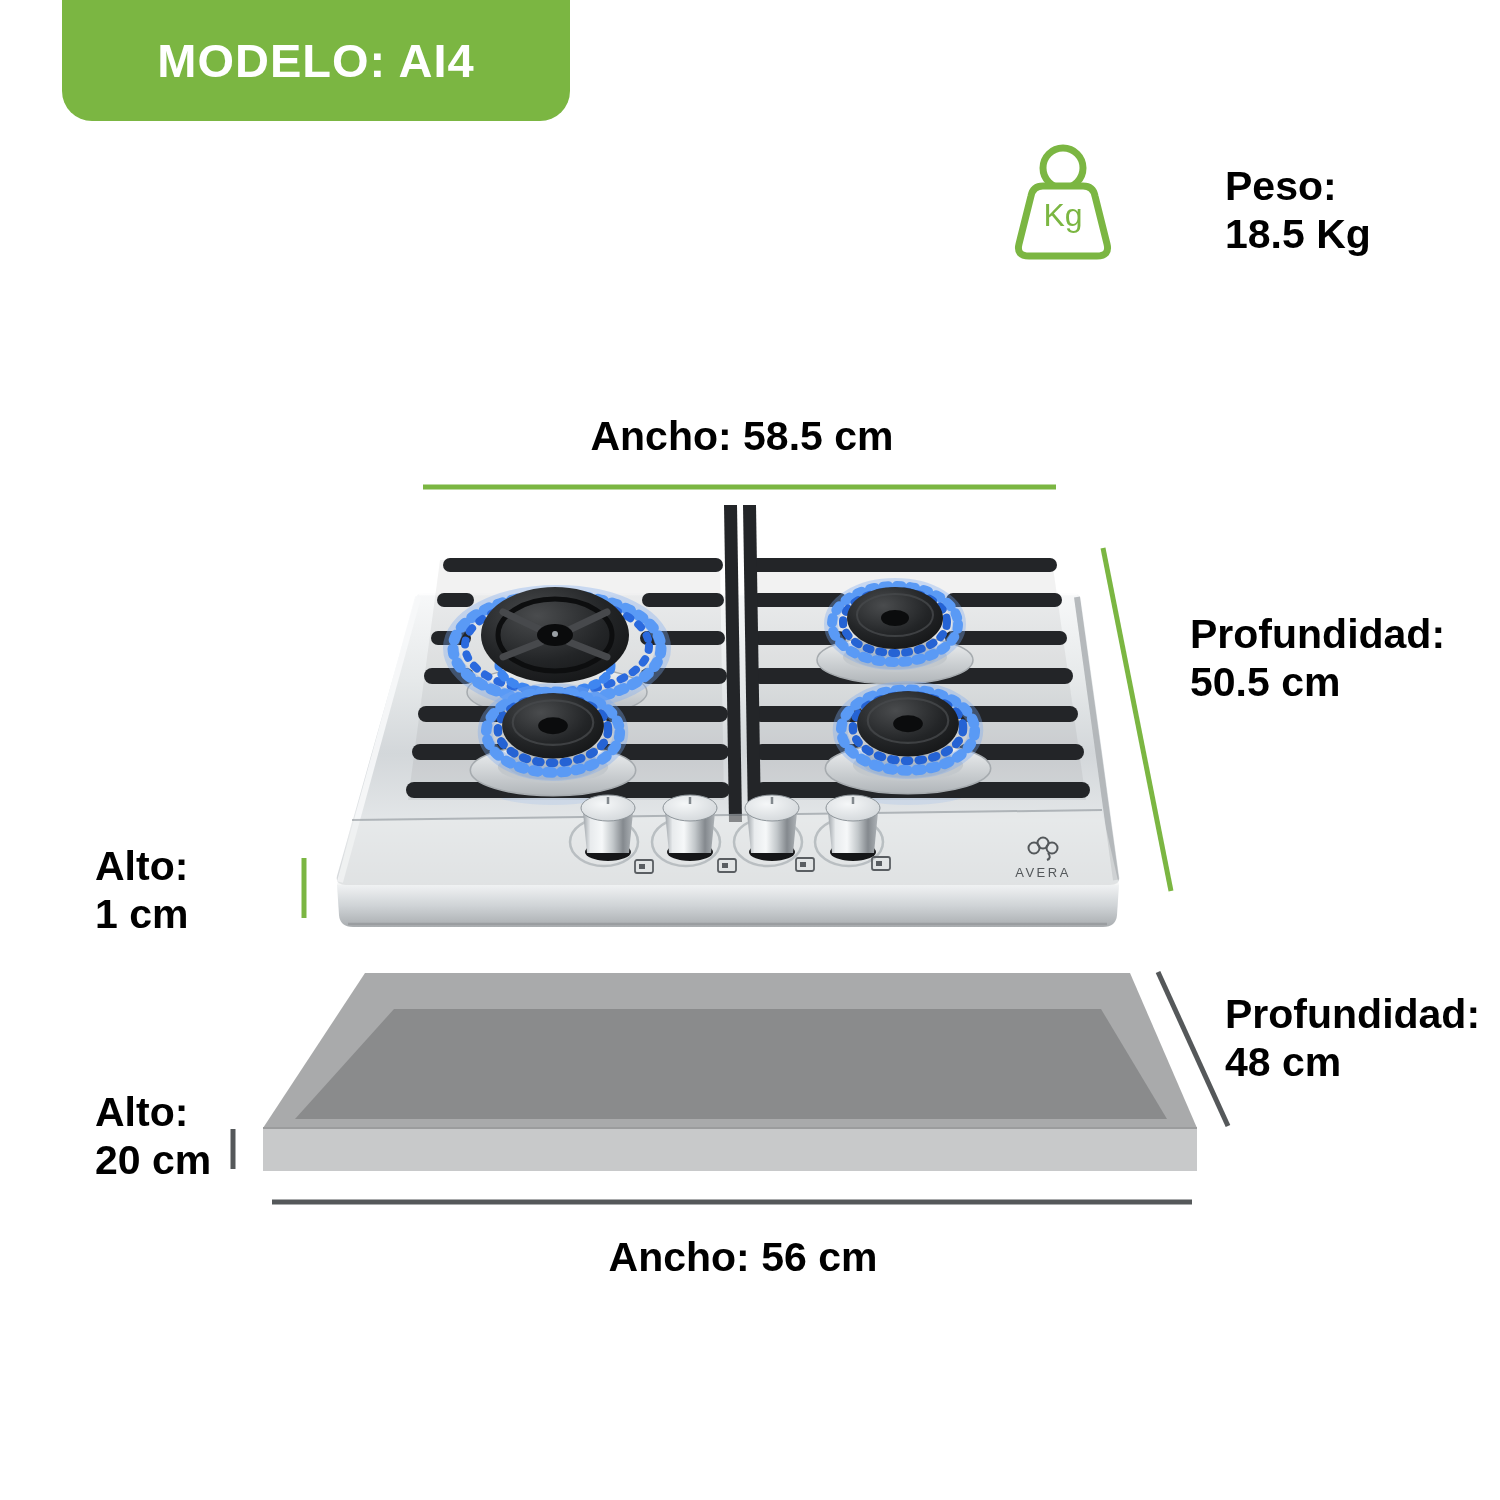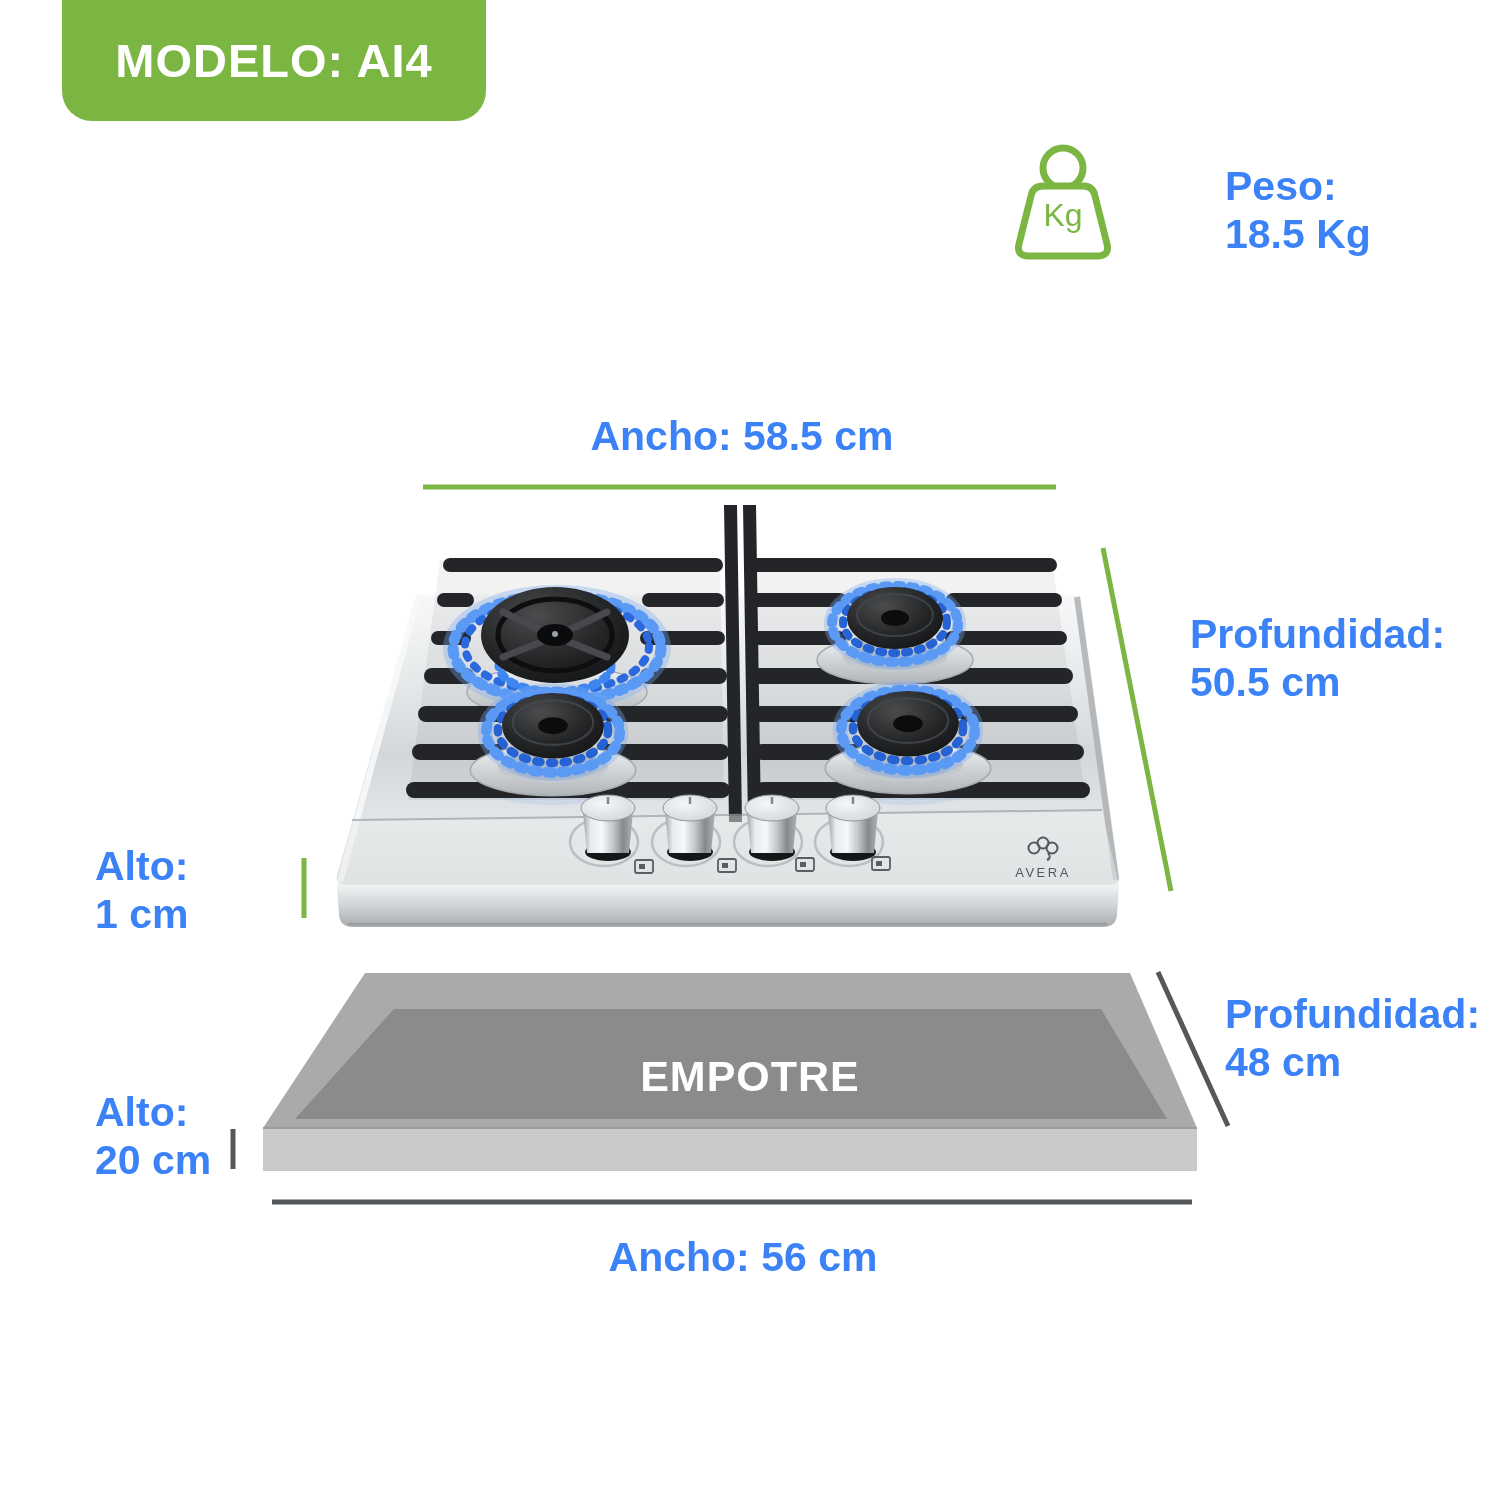--- a/index.html
+++ b/index.html
@@ -1,22 +1,22 @@
 <!DOCTYPE html>
 <html><head>
 <meta charset="utf-8">
 <style>
   html,body{margin:0;padding:0;background:#fff;}
   .canvas{position:relative;width:1500px;height:1500px;background:#fff;overflow:hidden;
           font-family:"Liberation Sans",sans-serif;}
   .figure-layer{position:absolute;left:0;top:0;width:1500px;height:1500px;}
-  .badge{position:absolute;left:62px;top:0;width:424px;height:121px;background:#7bb642;
+  .badge{position:absolute;left:62px;top:0;width:508px;height:121px;background:#7bb642;
          border-radius:0 0 30px 30px;display:flex;align-items:center;justify-content:center;
          color:#ffffff;font-weight:700;font-size:47px;letter-spacing:1px;}
-  .dim-label{position:absolute;font-weight:700;font-size:41px;line-height:48px;color:#3b82f6;}
+  .dim-label{position:absolute;font-weight:700;font-size:41px;line-height:48px;color:#000000;}
   .center{text-align:center;}
   .empotre-label{position:absolute;left:450px;top:1052px;width:600px;text-align:center;
                  color:#ffffff;font-weight:700;font-size:43px;line-height:48px;letter-spacing:1px;}
 </style>
 </head>
 <body>
 
 <div class="canvas">
 
   <svg class="figure-layer" viewBox="0 0 1500 1500">
@@ -216,21 +216,20 @@
   <div class="dim-label" style="left:1190px;top:610px;">
     <div>Profundidad:</div>
     <div>50.5 cm</div>
   </div>
 
   <div class="dim-label" style="left:95px;top:842px;">
     <div>Alto:</div>
     <div>1 cm</div>
   </div>
 
-  <div class="empotre-label">EMPOTRE</div>
 
   <div class="dim-label" style="left:1225px;top:990px;">
     <div>Profundidad:</div>
     <div>48 cm</div>
   </div>
 
   <div class="dim-label" style="left:95px;top:1088px;">
     <div>Alto:</div>
     <div>20 cm</div>
   </div>

